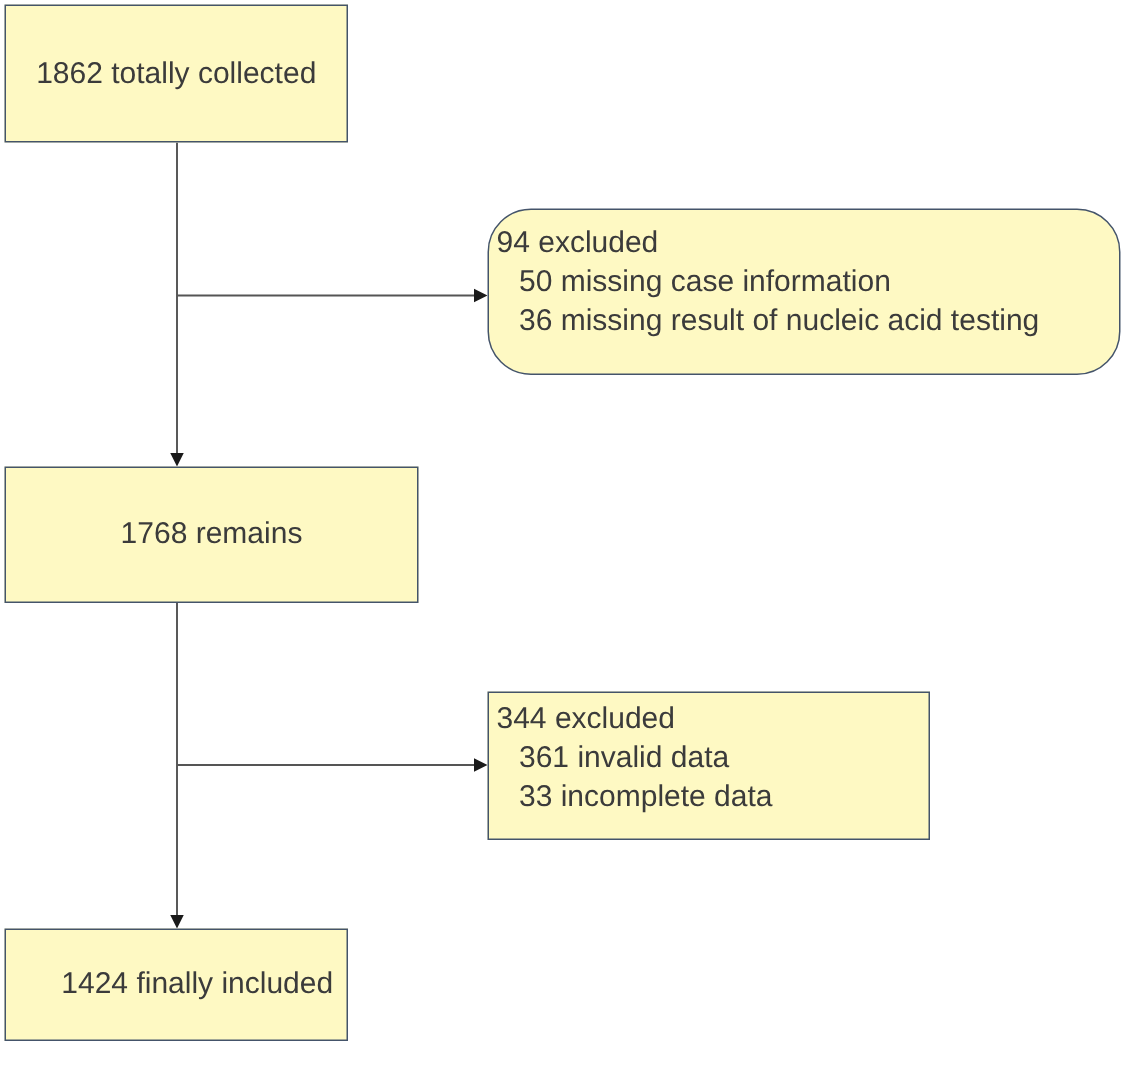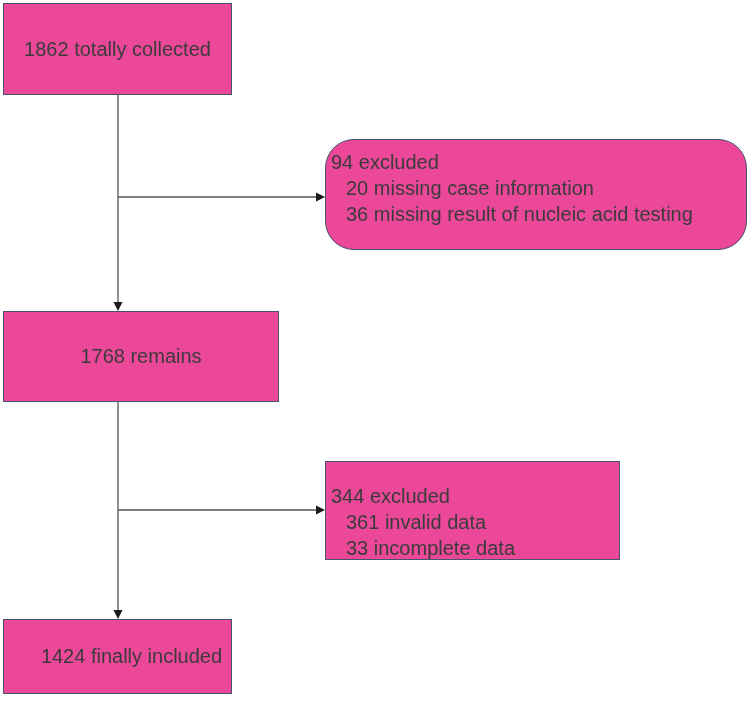--- a/index.html
+++ b/index.html
@@ -14,21 +14,21 @@
     background: var(--bg, #ffffff);
     font-family: "Liberation Sans", "DejaVu Sans", sans-serif;
     color: var(--text, #3b3b3b);
     font-size: 20px;
     overflow: hidden;
   }
   .flow-box {
     position: absolute;
     box-sizing: border-box;
     border: 1.5px solid var(--border, #44546a);
-    background: #ec4899;
+    background: #fef9c3;
   }
   .center-box {
     display: flex;
     align-items: center;
     justify-content: center;
     text-align: center;
   }
   .list-box {
     padding: 9px 6px 0 5px;
   }
@@ -75,29 +75,29 @@
     <line x1="118" y1="510" x2="318" y2="510"></line>
     <polygon points="316,505.5 316,514.5 325,510"></polygon>
   </svg>
 
   <div class="flow-box center-box" style="left:3px; top:3px; width:229px; height:92px;">
     <span>1862 totally collected</span>
   </div>
 
   <div class="flow-box list-box" style="left:325px; top:139px; width:422px; height:111px;border-radius:29px;">
     <div class="line">94 excluded</div>
-    <div class="line sub">20 missing case information</div>
+    <div class="line sub">50 missing case information</div>
     <div class="line sub">36 missing result of nucleic acid testing</div>
   </div>
 
   <div class="flow-box center-box" style="left:3px; top:311px; width:276px; height:91px;">
     <span>1768 remains</span>
   </div>
 
-  <div class="flow-box list-box" style="left:325px; top:461px; width:295px; height:99px; padding-top:21px;">
+  <div class="flow-box list-box" style="left:325px; top:461px; width:295px; height:99px; padding-top:4px;">
     <div class="line">344 excluded</div>
     <div class="line sub">361 invalid data</div>
     <div class="line sub">33 incomplete data</div>
   </div>
 
   <div class="flow-box center-box" style="left:3px; top:619px; width:229px; height:75px;padding-left:28px;">
     <span>1424 finally included</span>
   </div>
 
 </div>

